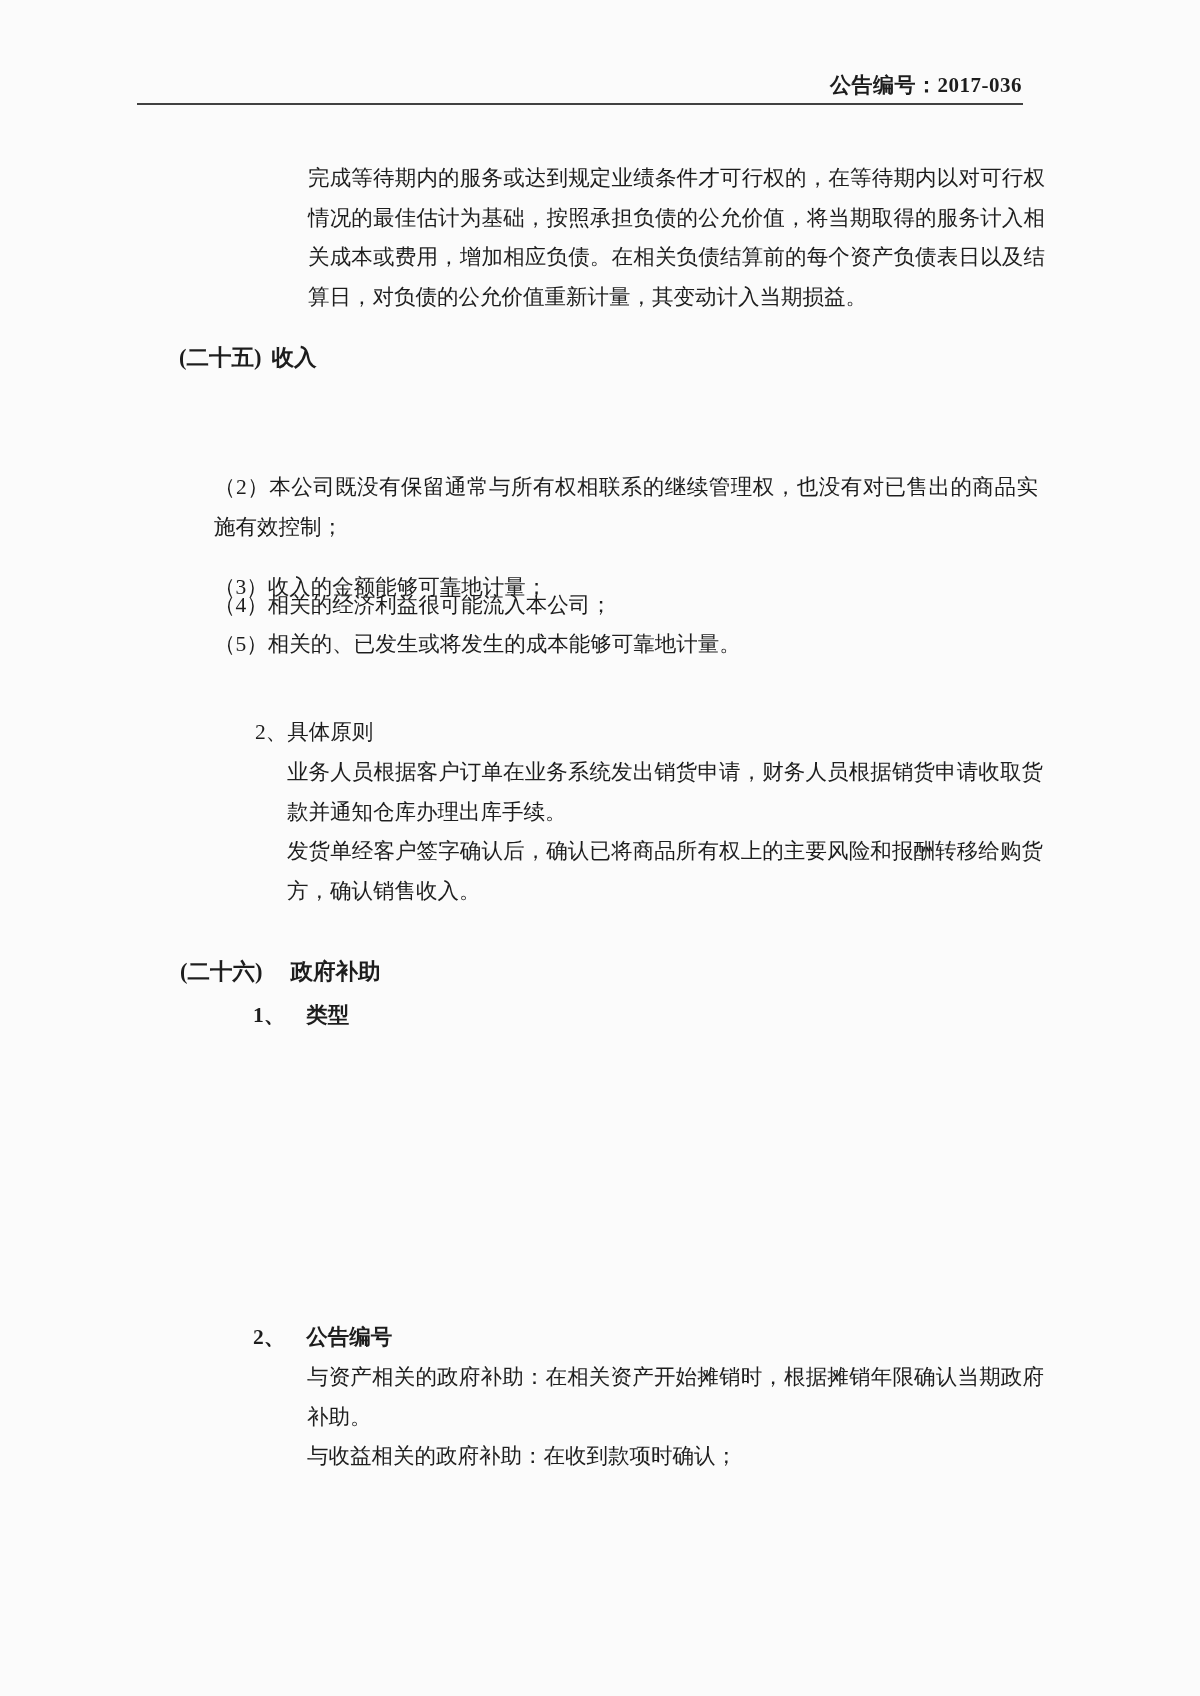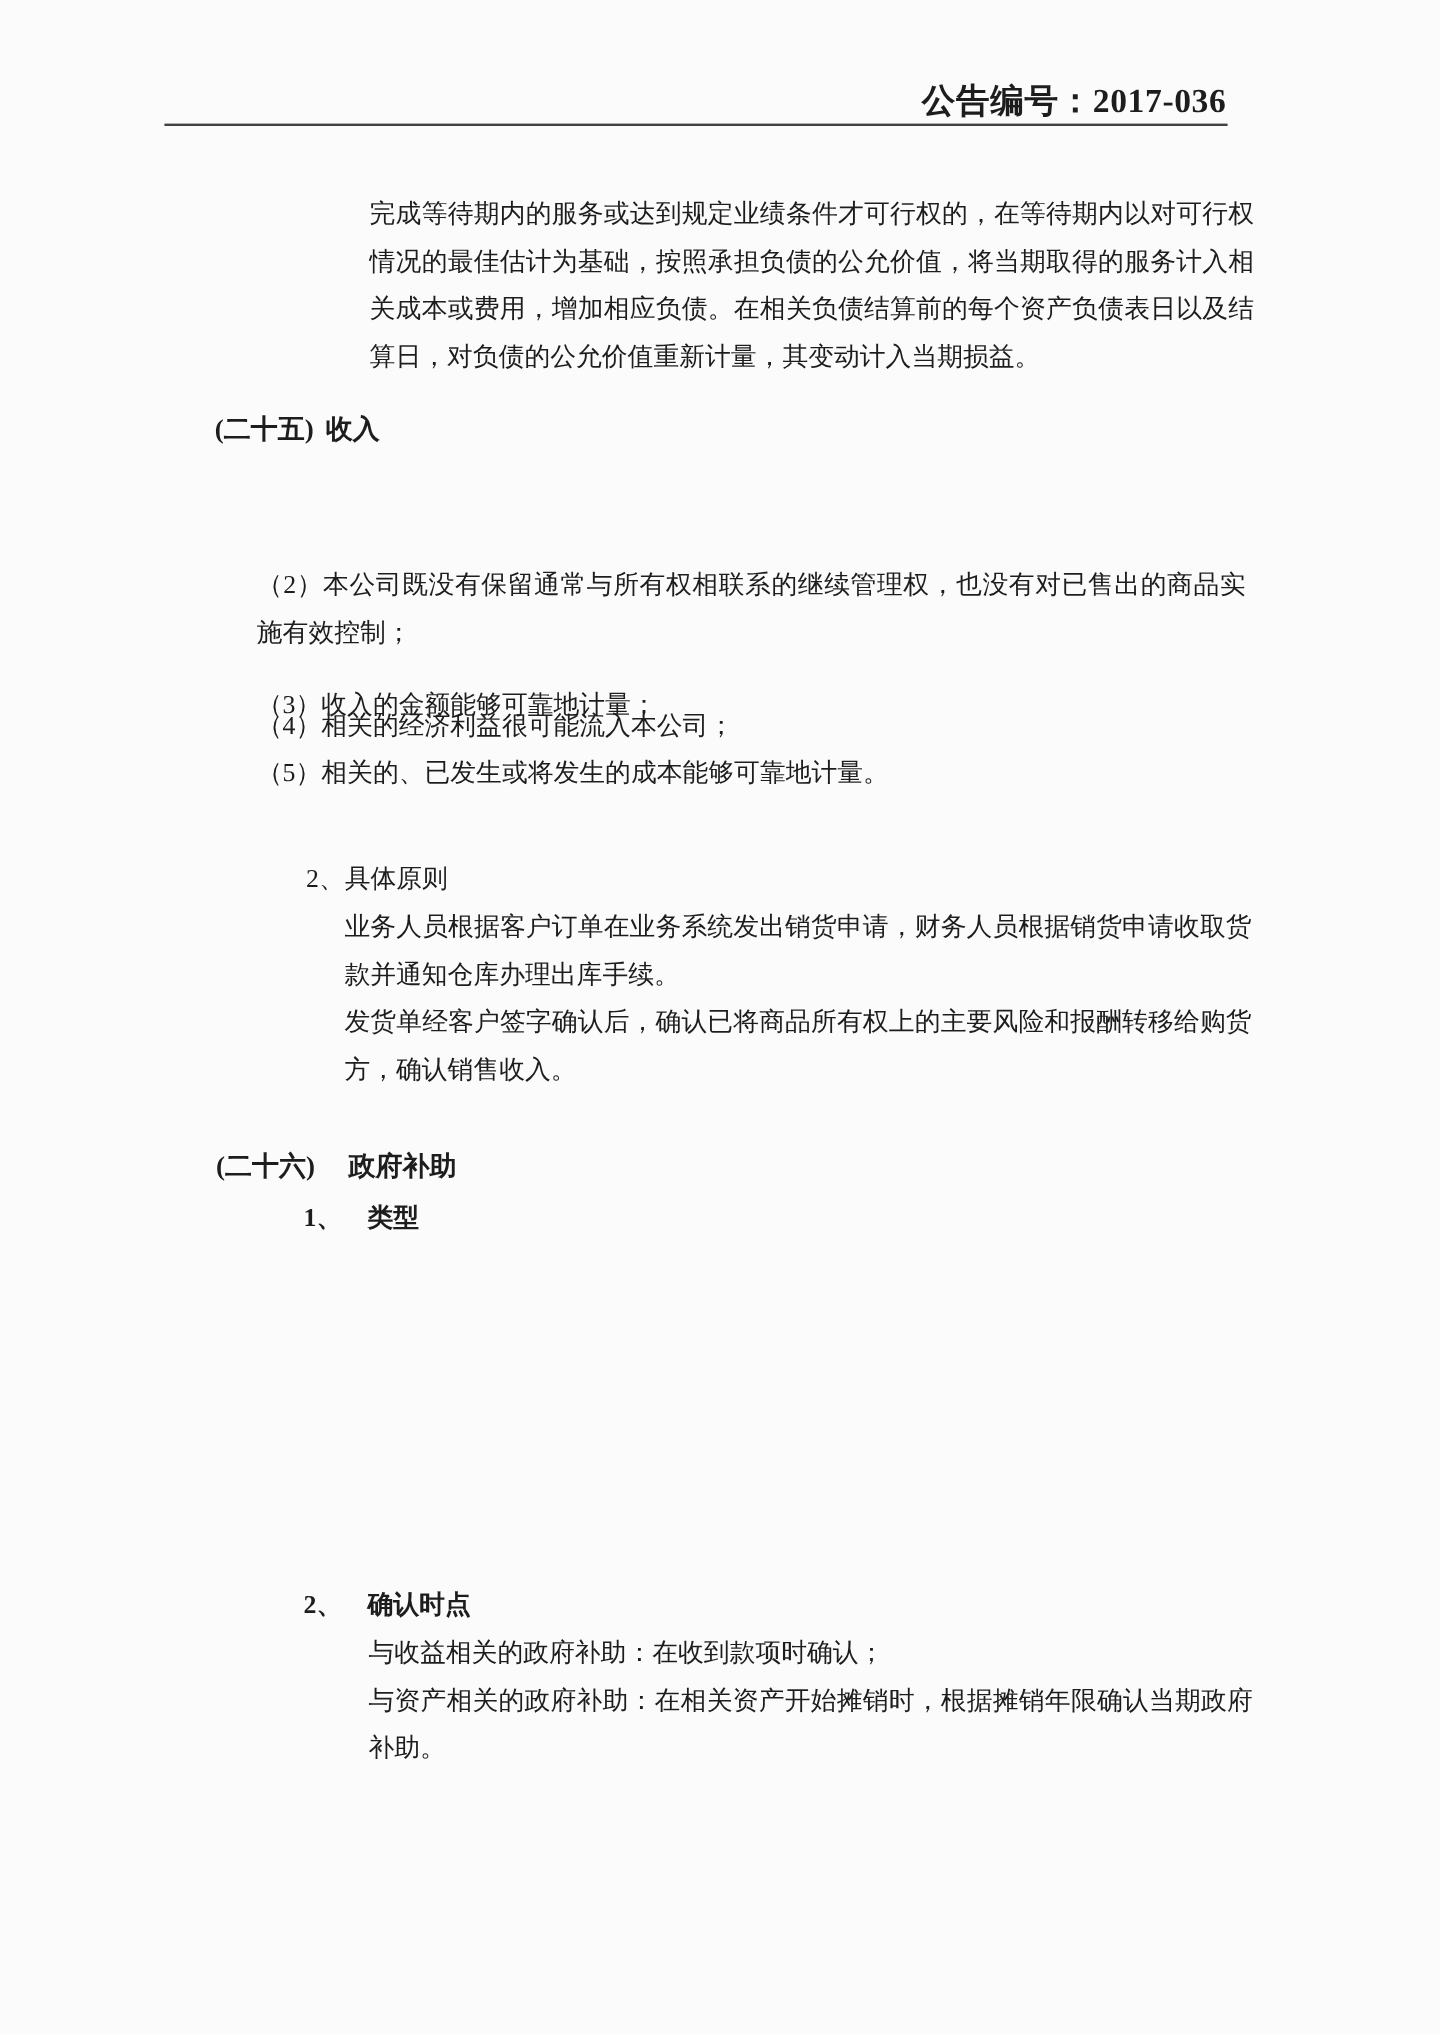--- a/index.html
+++ b/index.html
@@ -19,21 +19,21 @@
   }
   .abs { position: absolute; }
   .body-text {
     font-size: 21.5px;
     line-height: 39.5px;
     text-align: justify;
   }
   .body-text p { margin: 0; }
   .nowrap { white-space: nowrap; }
   .header-notice {
-    font-size: 28px;
+    font-size: 21px;
     font-weight: bold;
     line-height: 30px;
     text-align: right;
     letter-spacing: 0.5px;
   }
   .rule {
     height: 2px;
     background: #414141;
   }
   .sec-heading {
@@ -79,21 +79,21 @@
   <div class="abs sec-heading" style="top:956px; left:180px;">
     <span>(二十六)</span><span style="margin-left:28px;">政府补助</span>
   </div>
 
   <div class="abs sub-heading" style="top:999px; left:253px;">
     <span>1、</span><span style="margin-left:21px;">类型</span>
   </div>
 
 
   <div class="abs sub-heading" style="top:1321px; left:253px;">
-    <span>2、</span><span style="margin-left:21px;">确认时点</span>
+    <span>2、</span><span style="margin-left:21px;">公告编号</span>
   </div>
 
   <div class="abs body-text" style="top:1358px; left:307px; width:737px;">
+    <p>与资产相关的政府补助：在相关资产开始摊销时，根据摊销年限确认当期政府补助。</p>
     <p>与收益相关的政府补助：在收到款项时确认；</p>
-    <p>与资产相关的政府补助：在相关资产开始摊销时，根据摊销年限确认当期政府补助。</p>
   </div>
 
 </div>
 
 </body></html>

